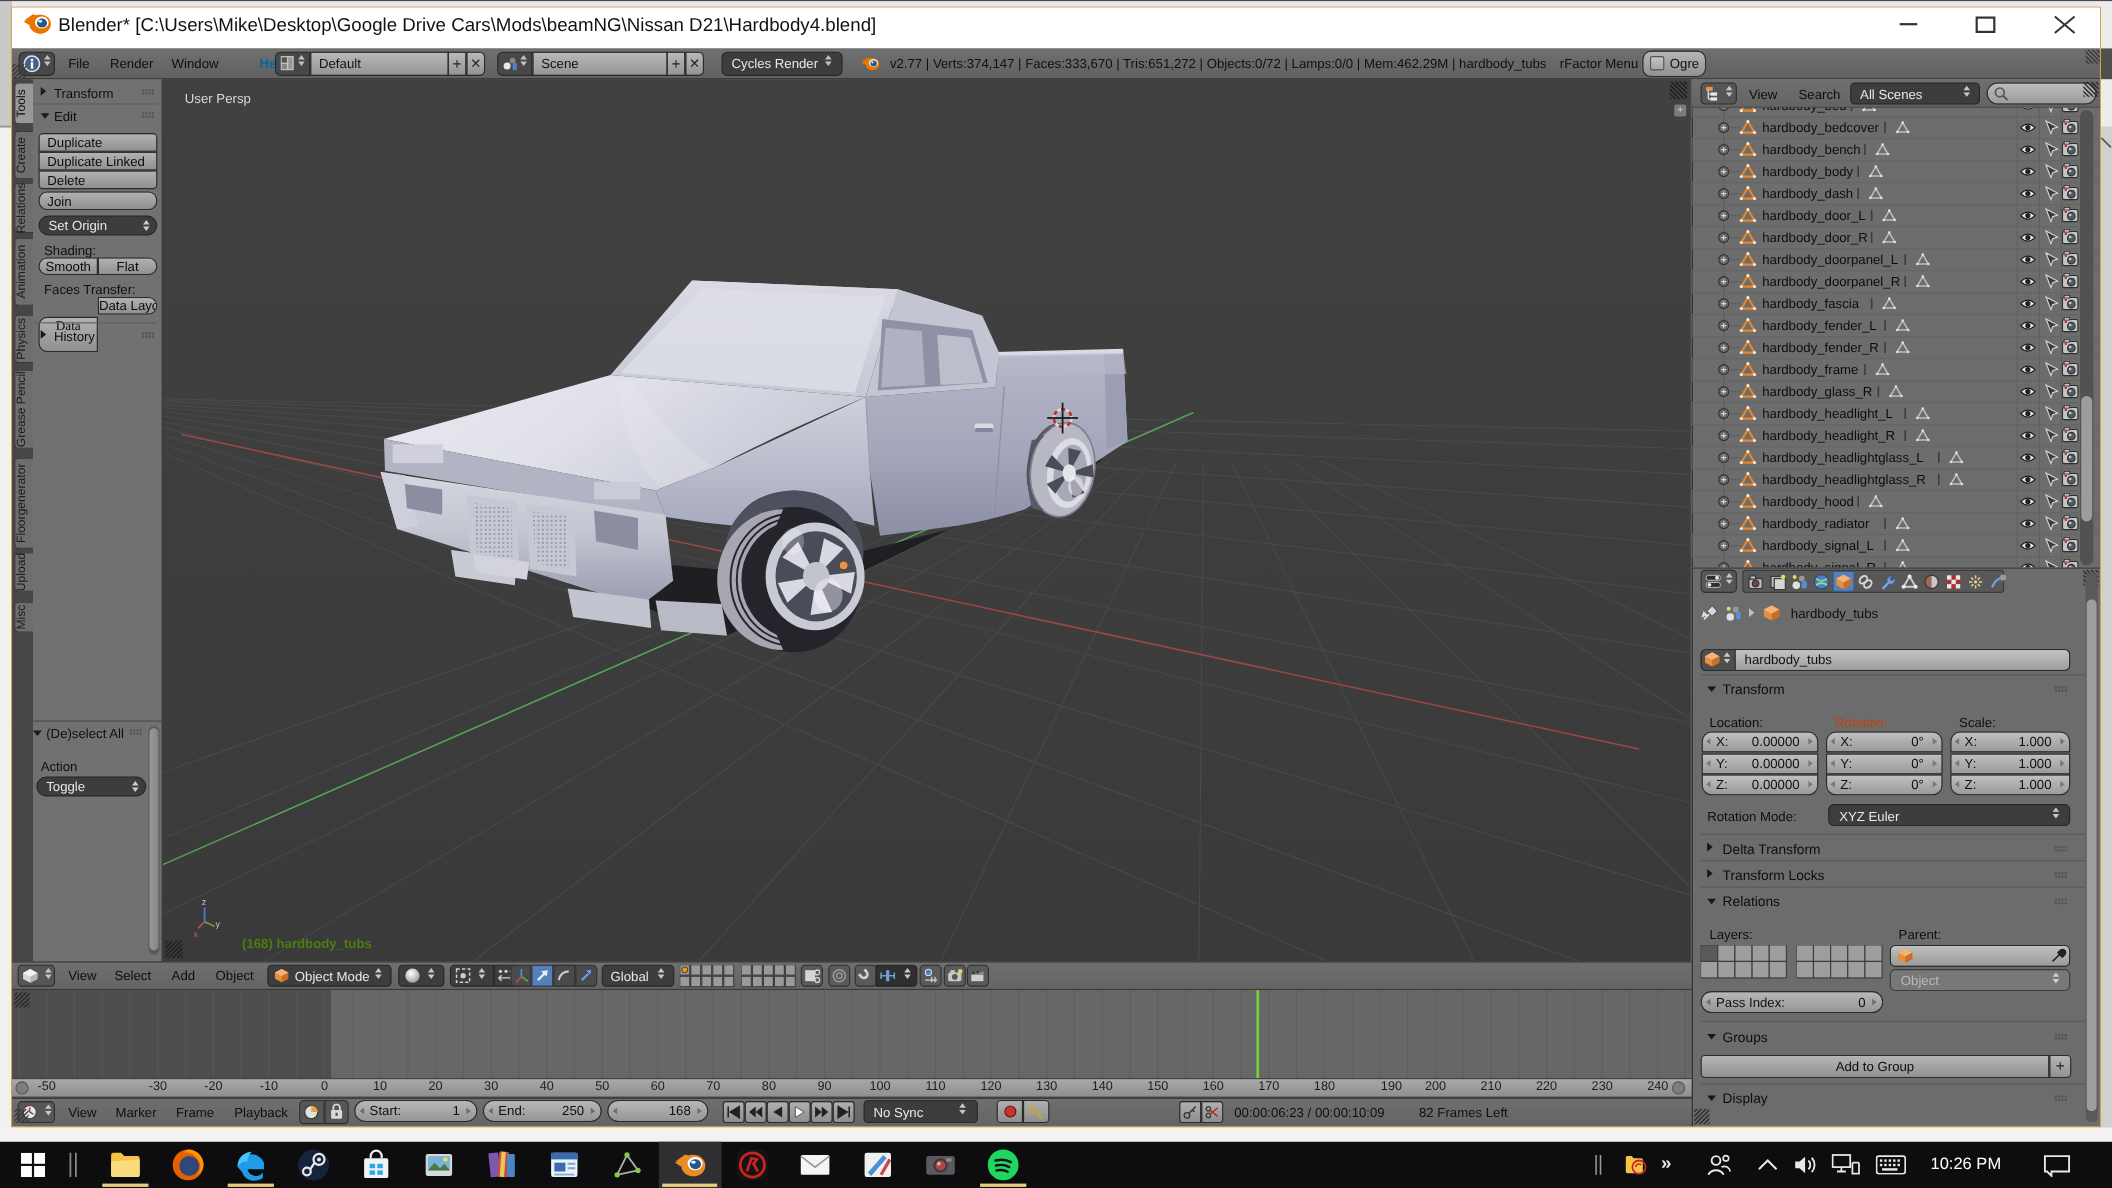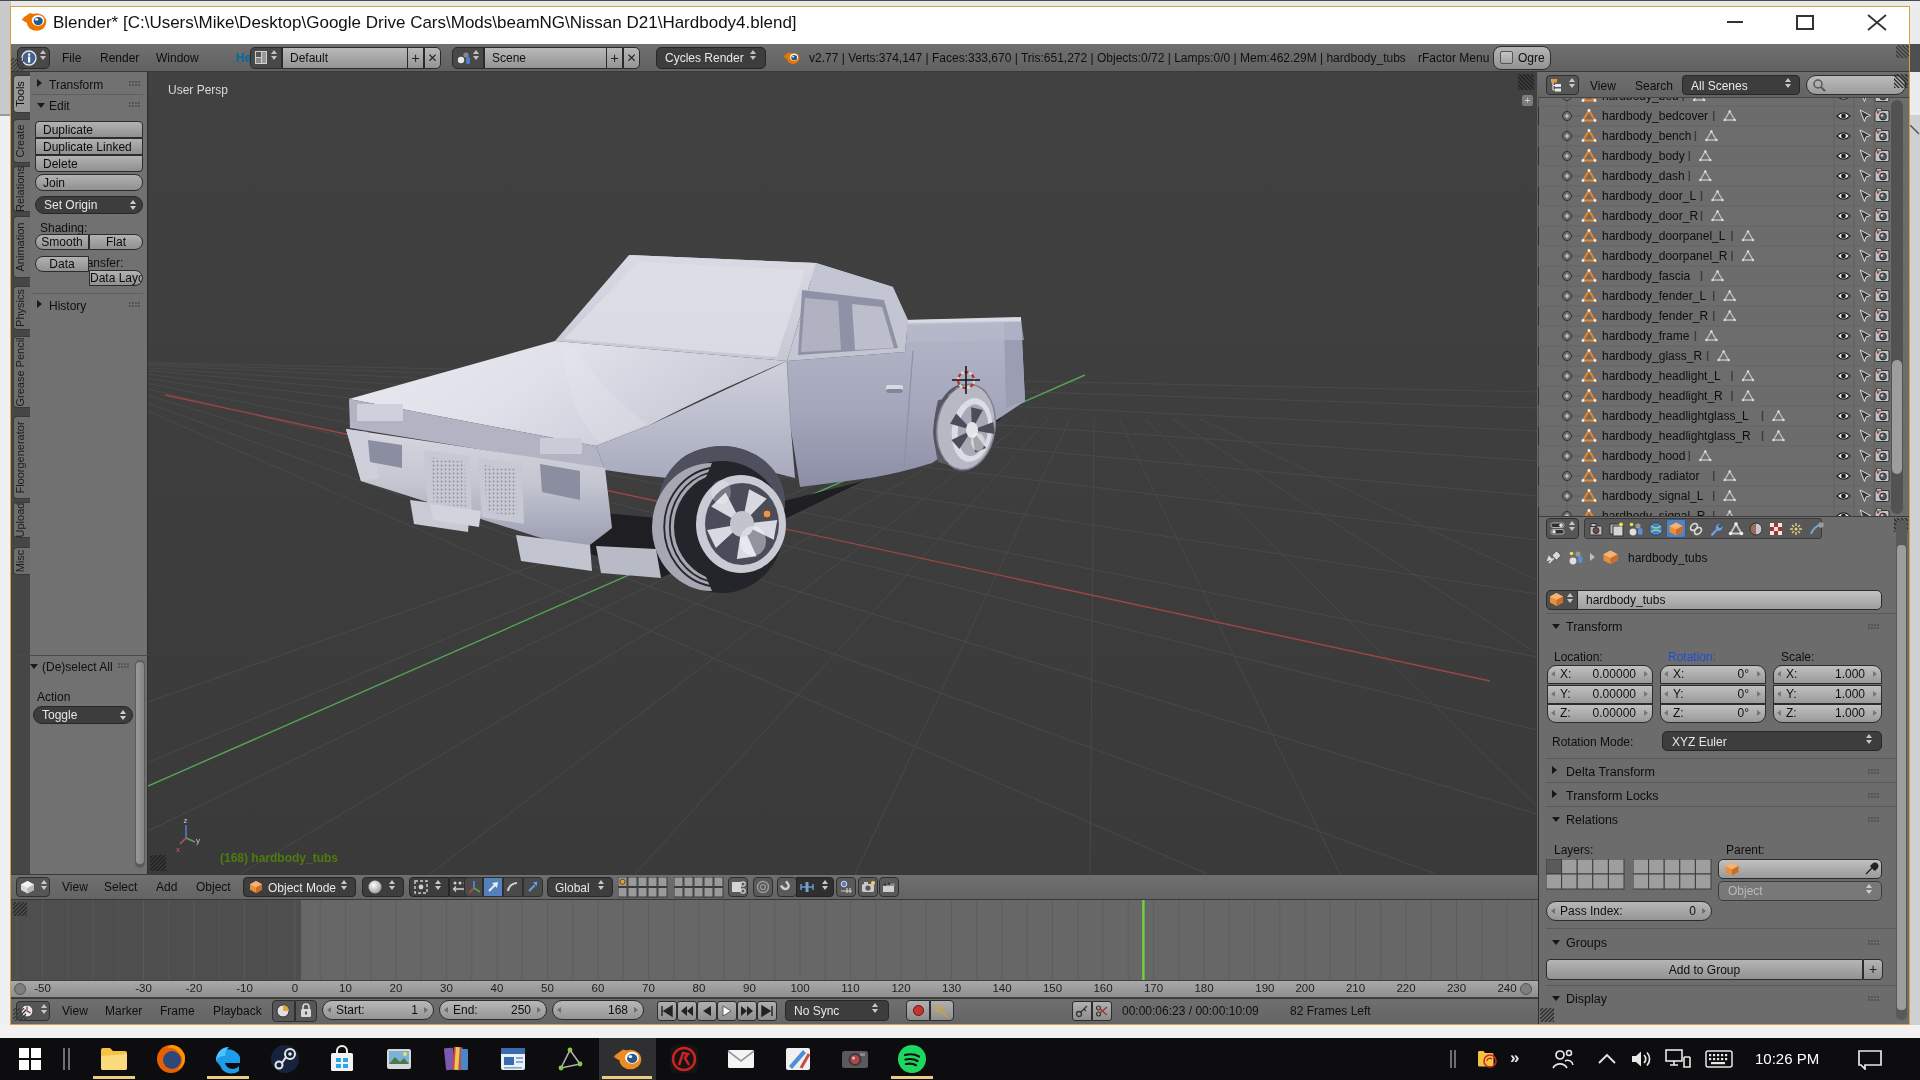--- a/index.html
+++ b/index.html
@@ -338,21 +338,21 @@
 <div class="btn" style="left:35px;top:138px;width:108px;height:17px;border-radius:0;line-height:16px;text-align:left;padding-left:7px;">Duplicate Linked</div>
 <div class="btn" style="left:35px;top:155px;width:108px;height:17px;border-radius:0 0 4px 4px;line-height:16px;text-align:left;padding-left:7px;">Delete</div>
 <div class="a" style="left:35px;top:174px;width:108px;height:17px;background:linear-gradient(#b2b2b2,#909090);border:1px solid #2c2c2c;border-radius:8px;color:#0c0c0c;font-size:12px;line-height:16px;padding-left:7px;">Join</div>
 <div class="a" style="left:35px;top:196px;width:108px;height:18px;background:#3d3d3d;border:1px solid #272727;border-radius:9px;color:#e6e6e6;font-size:12px;line-height:17px;padding-left:8px;">Set Origin</div>
 <div class="a" style="left:130px;top:200px;width:0;height:0;border-left:3px solid transparent;border-right:3px solid transparent;border-bottom:4px solid #cdcdcd;"></div>
 <div class="a" style="left:130px;top:206px;width:0;height:0;border-left:3px solid transparent;border-right:3px solid transparent;border-top:4px solid #cdcdcd;"></div>
 <div class="t" style="left:40px;top:221px;font-size:12px;color:#0f0f0f;font-weight:normal;">Shading:</div>
 <div class="btn" style="left:35px;top:234px;width:54px;height:16px;border-radius:8px 0 0 8px;line-height:15px;">Smooth</div>
 <div class="btn" style="left:89px;top:234px;width:54px;height:16px;border-radius:0 8px 8px 0;line-height:15px;">Flat</div>
 <div class="t" style="left:40px;top:256px;font-size:12px;color:#0f0f0f;font-weight:normal;">Faces Transfer:</div>
-<div class="btn" style="left:35px;top:256px;width:54px;height:16px;border-radius:8px 0 0 8px;line-height:15px;">Data</div>
+<div class="btn" style="left:35px;top:288px;width:54px;height:32px;border-radius:8px 0 0 8px;line-height:15px;font-family:Liberation Serif, serif;">Data</div>
 <div class="btn" style="left:89px;top:270px;width:54px;height:16px;border-radius:0 8px 8px 0;line-height:15px;">Data Layo</div>
 <div class="a" style="left:31px;top:293px;width:112px;height:1px;background:#5e5e5e;"></div>
 <div class="a" style="left:37px;top:300px;width:0;height:0;border-top:4px solid transparent;border-bottom:4px solid transparent;border-left:5px solid #1a1a1a;"></div>
 <div class="t" style="left:49px;top:299px;font-size:12px;color:#0f0f0f;font-weight:normal;">History</div>
 <div class="a" style="left:129px;top:302px;width:12px;height:6px;">
     <i style="position:absolute;left:0px;top:0px;width:2px;height:2px;background:#565656;"></i>
     <i style="position:absolute;left:3px;top:0px;width:2px;height:2px;background:#565656;"></i>
     <i style="position:absolute;left:6px;top:0px;width:2px;height:2px;background:#565656;"></i>
     <i style="position:absolute;left:9px;top:0px;width:2px;height:2px;background:#565656;"></i>
     <i style="position:absolute;left:0px;top:3px;width:2px;height:2px;background:#565656;"></i>
@@ -1370,21 +1370,21 @@
     <i style="position:absolute;left:0px;top:0px;width:2px;height:2px;background:#555555;"></i>
     <i style="position:absolute;left:3px;top:0px;width:2px;height:2px;background:#555555;"></i>
     <i style="position:absolute;left:6px;top:0px;width:2px;height:2px;background:#555555;"></i>
     <i style="position:absolute;left:9px;top:0px;width:2px;height:2px;background:#555555;"></i>
     <i style="position:absolute;left:0px;top:3px;width:2px;height:2px;background:#555555;"></i>
     <i style="position:absolute;left:3px;top:3px;width:2px;height:2px;background:#555555;"></i>
     <i style="position:absolute;left:6px;top:3px;width:2px;height:2px;background:#555555;"></i>
     <i style="position:absolute;left:9px;top:3px;width:2px;height:2px;background:#555555;"></i>
   </div>
 <div class="t" style="left:1554px;top:650px;font-size:12px;color:#0e0e0e;font-weight:normal;">Location:</div>
-<div class="t" style="left:1668px;top:650px;font-size:12px;color:#1d4ed8;font-weight:normal;">Rotation:</div>
+<div class="t" style="left:1668px;top:650px;font-size:12px;color:#c2410c;font-weight:normal;">Rotation:</div>
 <div class="t" style="left:1781px;top:650px;font-size:12px;color:#0e0e0e;font-weight:normal;">Scale:</div>
 <div class="a" style="left:1547px;top:665.0px;width:106px;height:19px;background:linear-gradient(#c0c0c0,#9a9a9a);border:1px solid #2c2c2c;border-radius:9px 9px 0 0;"></div>
 <div class="a" style="left:1551px;top:671.0px;width:0;height:0;border-top:3.5px solid transparent;border-bottom:3.5px solid transparent;border-right:4.5px solid #777;"></div>
 <div class="t" style="left:1560px;top:667.0px;font-size:12px;color:#101010;font-weight:normal;">X:</div>
 <div class="t" style="left:1547px;top:667.0px;width:89px;text-align:right;font-size:12px;color:#101010;">0.00000</div>
 <div class="a" style="left:1644px;top:671.0px;width:0;height:0;border-top:3.5px solid transparent;border-bottom:3.5px solid transparent;border-left:4.5px solid #777;"></div>
 <div class="a" style="left:1547px;top:684.5px;width:106px;height:19px;background:linear-gradient(#c0c0c0,#9a9a9a);border:1px solid #2c2c2c;border-radius:0;"></div>
 <div class="a" style="left:1551px;top:690.5px;width:0;height:0;border-top:3.5px solid transparent;border-bottom:3.5px solid transparent;border-right:4.5px solid #777;"></div>
 <div class="t" style="left:1560px;top:686.5px;font-size:12px;color:#101010;font-weight:normal;">Y:</div>
 <div class="t" style="left:1547px;top:686.5px;width:89px;text-align:right;font-size:12px;color:#101010;">0.00000</div>

